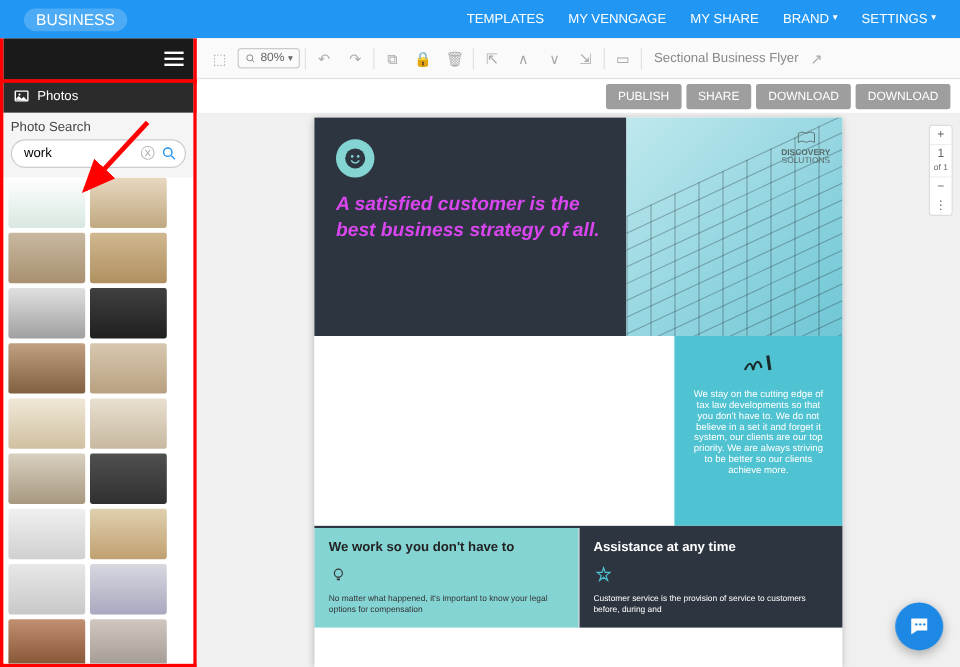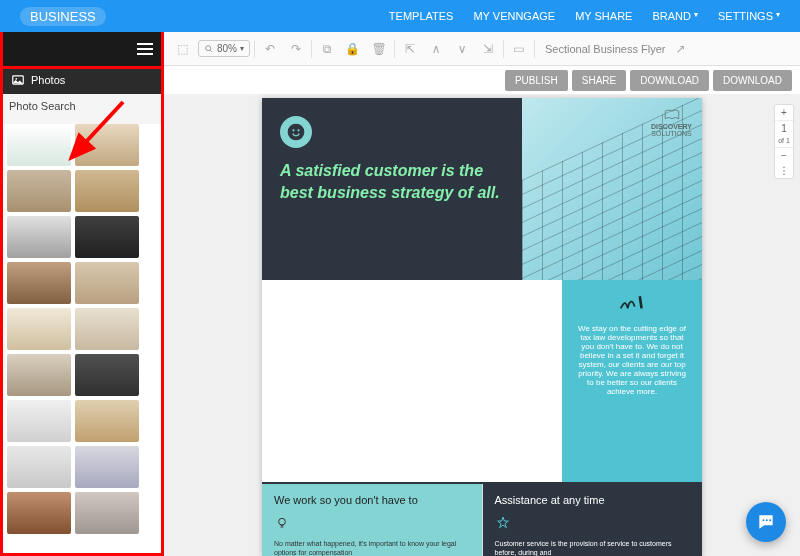--- a/index.html
+++ b/index.html
@@ -54,38 +54,38 @@
   .zoompill{display:flex;align-items:center;gap:3px;border:1px solid #ccc;border-radius:3px;padding:2px 5px;font-size:10px;color:#666;cursor:pointer}
   .doctitle{margin-left:6px;font-size:11px;color:#888}
   .actionrow{height:28px;display:flex;align-items:center;justify-content:flex-end;gap:4px;padding:0 8px;background:#fff}
   .actbtn{background:#9e9e9e;color:#fff;font-size:10px;padding:5px 10px;border-radius:2px;cursor:pointer}
   .viewport{flex:1;background:#f0f0f0;position:relative;display:flex;justify-content:center;overflow:hidden}
   .zoomctrl{position:absolute;right:6px;top:10px;width:20px;background:#fff;border:1px solid #ddd;border-radius:3px;font-size:10px;color:#666;display:flex;flex-direction:column;align-items:center}
   .zoomctrl div{padding:2px 0;cursor:pointer;width:100%;text-align:center}
   
   .flyer{width:440px;background:#fff;box-shadow:0 1px 6px rgba(0,0,0,.25);margin-top:4px}
   .f-top{display:flex;height:182px}
-  .f-topleft{width:260px;background:var(--navy);color:#86efac;padding:18px;display:flex;flex-direction:column}
+  .f-topleft{width:260px;background:var(--navy);color:#d946ef;padding:18px;display:flex;flex-direction:column}
   .smiley{width:32px;height:32px;border-radius:50%;background:var(--teal-soft);display:flex;align-items:center;justify-content:center;margin-bottom:12px}
   .smiley svg{width:20px;height:20px;fill:var(--navy)}
   .headline{font-size:16px;font-weight:700;font-style:italic;line-height:1.35}
   .f-topright{flex:1;position:relative;overflow:hidden;background:linear-gradient(135deg,#bfe8ee 0,#6fc6d5 100%)}
   .gridpattern{position:absolute;inset:0;transform:skewY(-25deg) translateY(40px)}
   .gridpattern div{position:absolute;left:0;right:0;height:1px;background:rgba(0,0,0,.25)}
   .brand{position:absolute;top:10px;right:10px;text-align:center;font-size:7px;color:#5a6a6a}
   .brand svg{width:18px;height:14px;fill:#5a6a6a;stroke:#5a6a6a}
-  .f-mid{display:flex;height:202px}
+  .f-mid{display:flex;height:158px}
   .f-midleft{flex:1;background:#fff}
   .f-midright{width:140px;background:var(--teal);color:#fff;padding:14px 12px;font-size:8px;text-align:center;display:flex;flex-direction:column;align-items:center}
   .f-midright svg{width:26px;height:20px;stroke:#1a2a2a;fill:none;stroke-width:2;margin-bottom:10px}
   .f-bot{display:flex;border-top:2px solid var(--navy)}
   .f-card{flex:1;padding:10px 12px;border-right:1px solid #ddd}
   .f-card:last-child{border-right:none;background:var(--navy);color:#fff}
   .f-card.teal{background:var(--teal-soft)}
-  .f-card h4{margin:0 0 8px 0;font-size:11px;font-weight:400;line-height:1.2}
+  .f-card h4{margin:0 0 8px 0;font-size:11px;font-weight:700;line-height:1.2}
   .f-card .cicon{height:18px;margin-bottom:6px}
   .f-card .cicon svg{height:16px;stroke-width:1.5;fill:none}
   .f-card p{margin:0;font-size:7px;line-height:1.3;color:inherit}
   .f-card.teal p,.f-card.white p{color:#333}
   .f-card.white{background:#fff}
   
   .chat{position:fixed;right:14px;bottom:14px;width:40px;height:40px;border-radius:50%;background:var(--blue2);display:flex;align-items:center;justify-content:center;box-shadow:0 3px 10px rgba(0,0,0,.3);cursor:pointer}
   .chat svg{width:20px;height:20px;fill:#fff}
 </style>
 </head>
@@ -126,20 +126,30 @@
     <div class="panelhead">
       <svg viewBox="0 0 24 24">
           <rect x="3" y="5" width="18" height="14" rx="1" fill="none" stroke="#fff" stroke-width="2"></rect>
           <circle cx="9" cy="10" r="1.5"></circle>
           <path d="M3 17l5-5 4 4 3-3 6 6"></path>
         </svg>
       <span>Photos</span>
     </div>
     <div class="searchsection">
       <div class="searchlabel">Photo Search</div>
+      <div class="searchrow">
+        <input value="work" style="">
+        <div class="clearbtn">ⓧ</div>
+        <div class="searchbtn">
+          <svg viewBox="0 0 24 24">
+              <circle cx="10" cy="10" r="6"></circle>
+              <path d="M15 15l5 5"></path>
+            </svg>
+        </div>
+      </div>
     </div>
     <svg class="arrow" width="70" height="70">
       <defs>
           <marker id="ah" markerWidth="8" markerHeight="8" refX="6" refY="3" orient="auto">
             <path d="M0 0L7 3L0 6z" fill="red"></path>
           </marker>
         </defs>
       <path d="M60 2 L8 58" stroke="red" stroke-width="4" marker-end="url(#ah)"></path>
     </svg>
     <div class="thumbgrid" id="thumbgrid">

